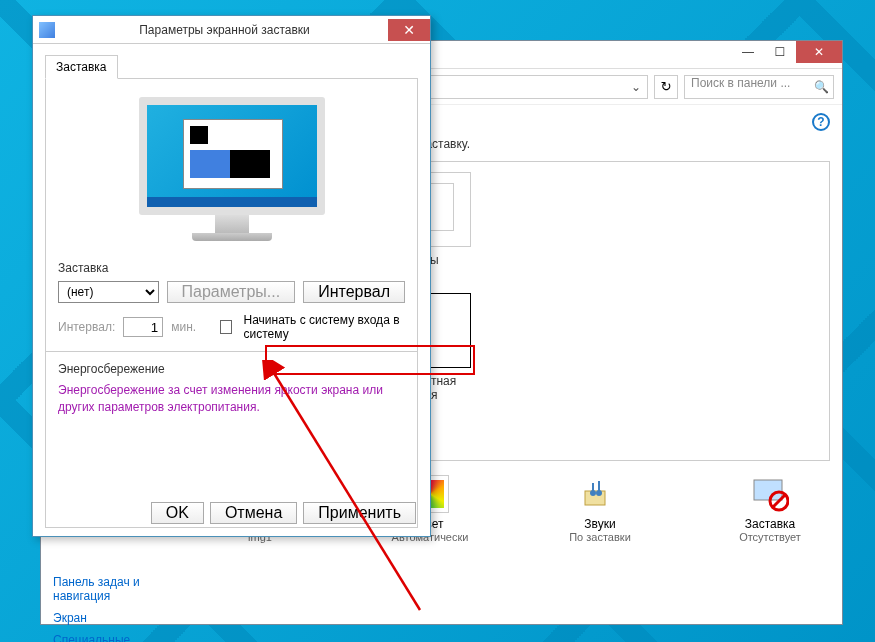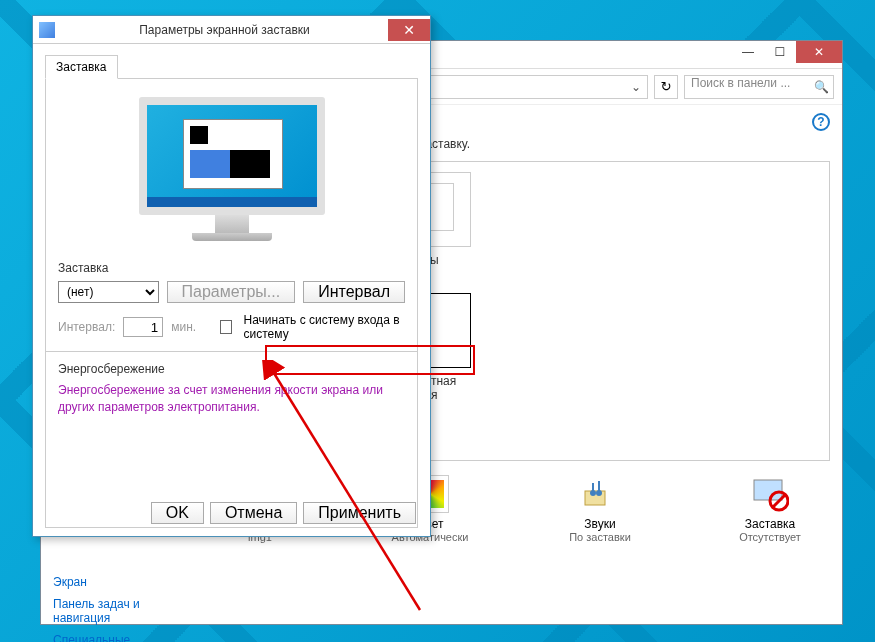--- a/index.html
+++ b/index.html
@@ -121,22 +121,22 @@
     <div class="search">
       <span>Поиск в панели ...</span>
       <span class="lens">🔍</span>
     </div>
   </div>
   <div class="help-q">?</div>
 
   <div class="content">
     <div class="sidebar">
       <div style="height:430px"></div>
+      <div class="side-link">Панель задач и навигация</div>
       <div class="side-link">Экран</div>
-      <div class="side-link">Панель задач и навигация</div>
       <div class="side-link">Специальные возможности</div>
     </div>
     <div class="main">
       <div class="main-title">на компьютере</div>
       <div class="main-sub">нить фон рабочего стола, цвет, звуки и заставку.</div>
       <div class="themes-area">
         <div class="theme-row">
           <div class="theme">
             <div class="thumb flowers">
                 <div class="mini"></div>

